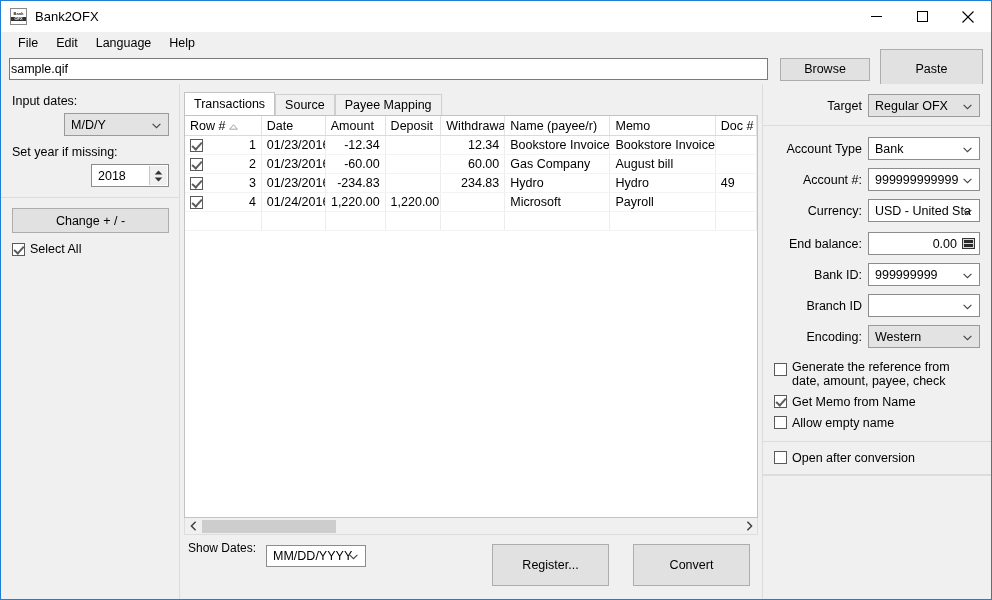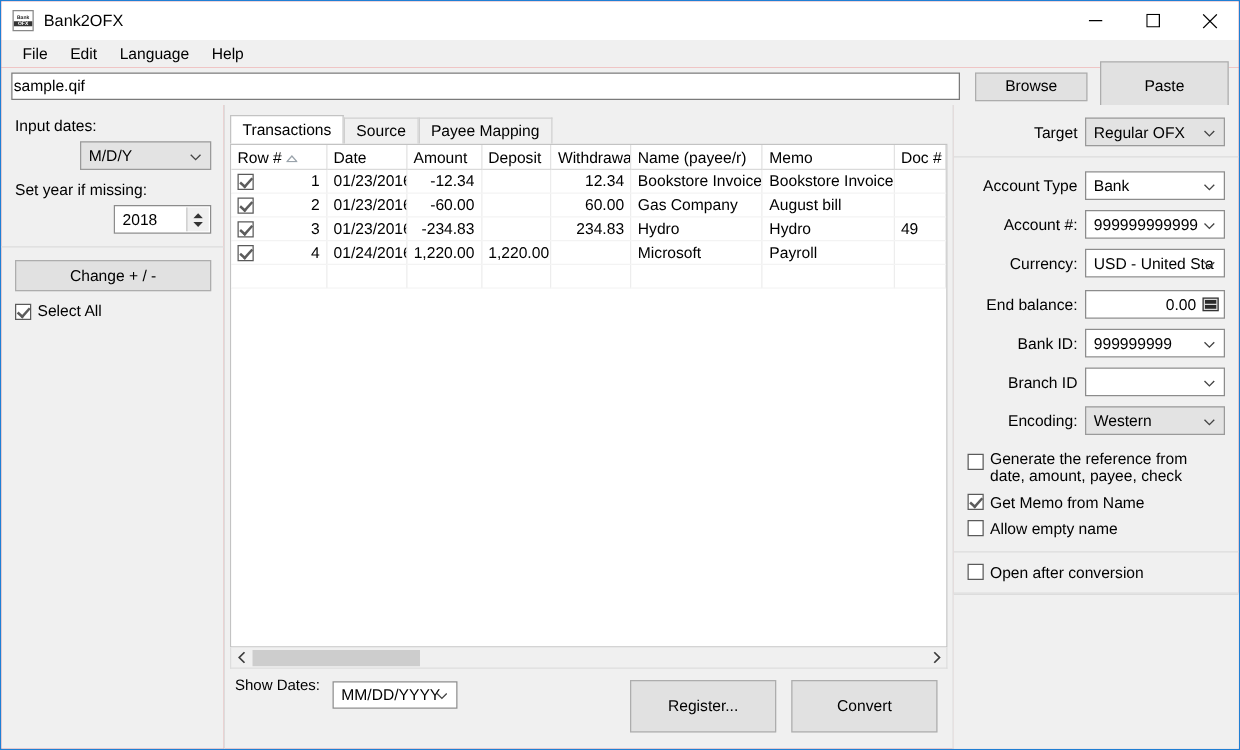--- a/index.html
+++ b/index.html
@@ -6,21 +6,21 @@
   body{
     width:992px;height:600px;overflow:hidden;
     font-family:"Liberation Sans","DejaVu Sans",sans-serif;
     font-size:12px;color:#000;background:#f0f0f0;
     -webkit-font-smoothing:none;
   }
   .window{
     position:absolute;inset:0;
     border:1px solid #1f7fd4;
     box-sizing:border-box;
-    background:#ef4444;
+    background:#5eead4;
     display:flex;flex-direction:column;
   }
   
   .titlebar{
     height:31px;background:#ffffff;flex:0 0 auto;
     display:flex;align-items:center;position:relative;
   }
   .app-icon{
     width:17px;height:17px;margin-left:9px;margin-right:8px;
     border:1px solid #888;background:#fff;box-sizing:border-box;
@@ -109,21 +109,21 @@
   
   .hscroll{height:17px;margin:0 4px;background:#f0f0f0;border:1px solid #ddd;border-top:none;
            box-sizing:border-box;display:flex;align-items:center;position:relative;flex:0 0 auto;}
   .hs-arrow{width:16px;height:15px;display:flex;align-items:center;justify-content:center;}
   .hs-thumb{height:13px;background:#cdcdcd;width:134px;margin-left:1px;}
   .hs-track{flex:1 1 auto;}
   
   .botbar{flex:0 0 auto;height:58px;display:flex;align-items:flex-start;padding:6px 8px 0 8px;position:relative;}
   .showdates{display:flex;flex-direction:row;}
   .sd-combo{width:100px;height:22px;margin-top:4px;margin-left:10px;}
-  .botbtns{position:absolute;right:12px;top:9px;display:flex;gap:12px;border-radius:16px;}
+  .botbtns{position:absolute;right:12px;top:9px;display:flex;gap:24px;border-radius:16px;}
   .bigbtn{width:117px;height:42px;font-size:12.5px;}
   
   .rgroup{padding:9px 11px 9px 11px;}
   .rgroup.b{border-bottom:1px solid #dcdcdc;}
   .frow{display:flex;align-items:center;justify-content:flex-end;margin-bottom:8px;}
   .frow:last-child{margin-bottom:0;}
   .flabel{font-size:12.5px;margin-right:6px;text-align:right;white-space:nowrap;}
   .fctl{width:112px;}
   .balinput{
     width:112px;height:23px;border:1px solid #8c8c8c;background:#fff;box-sizing:border-box;

